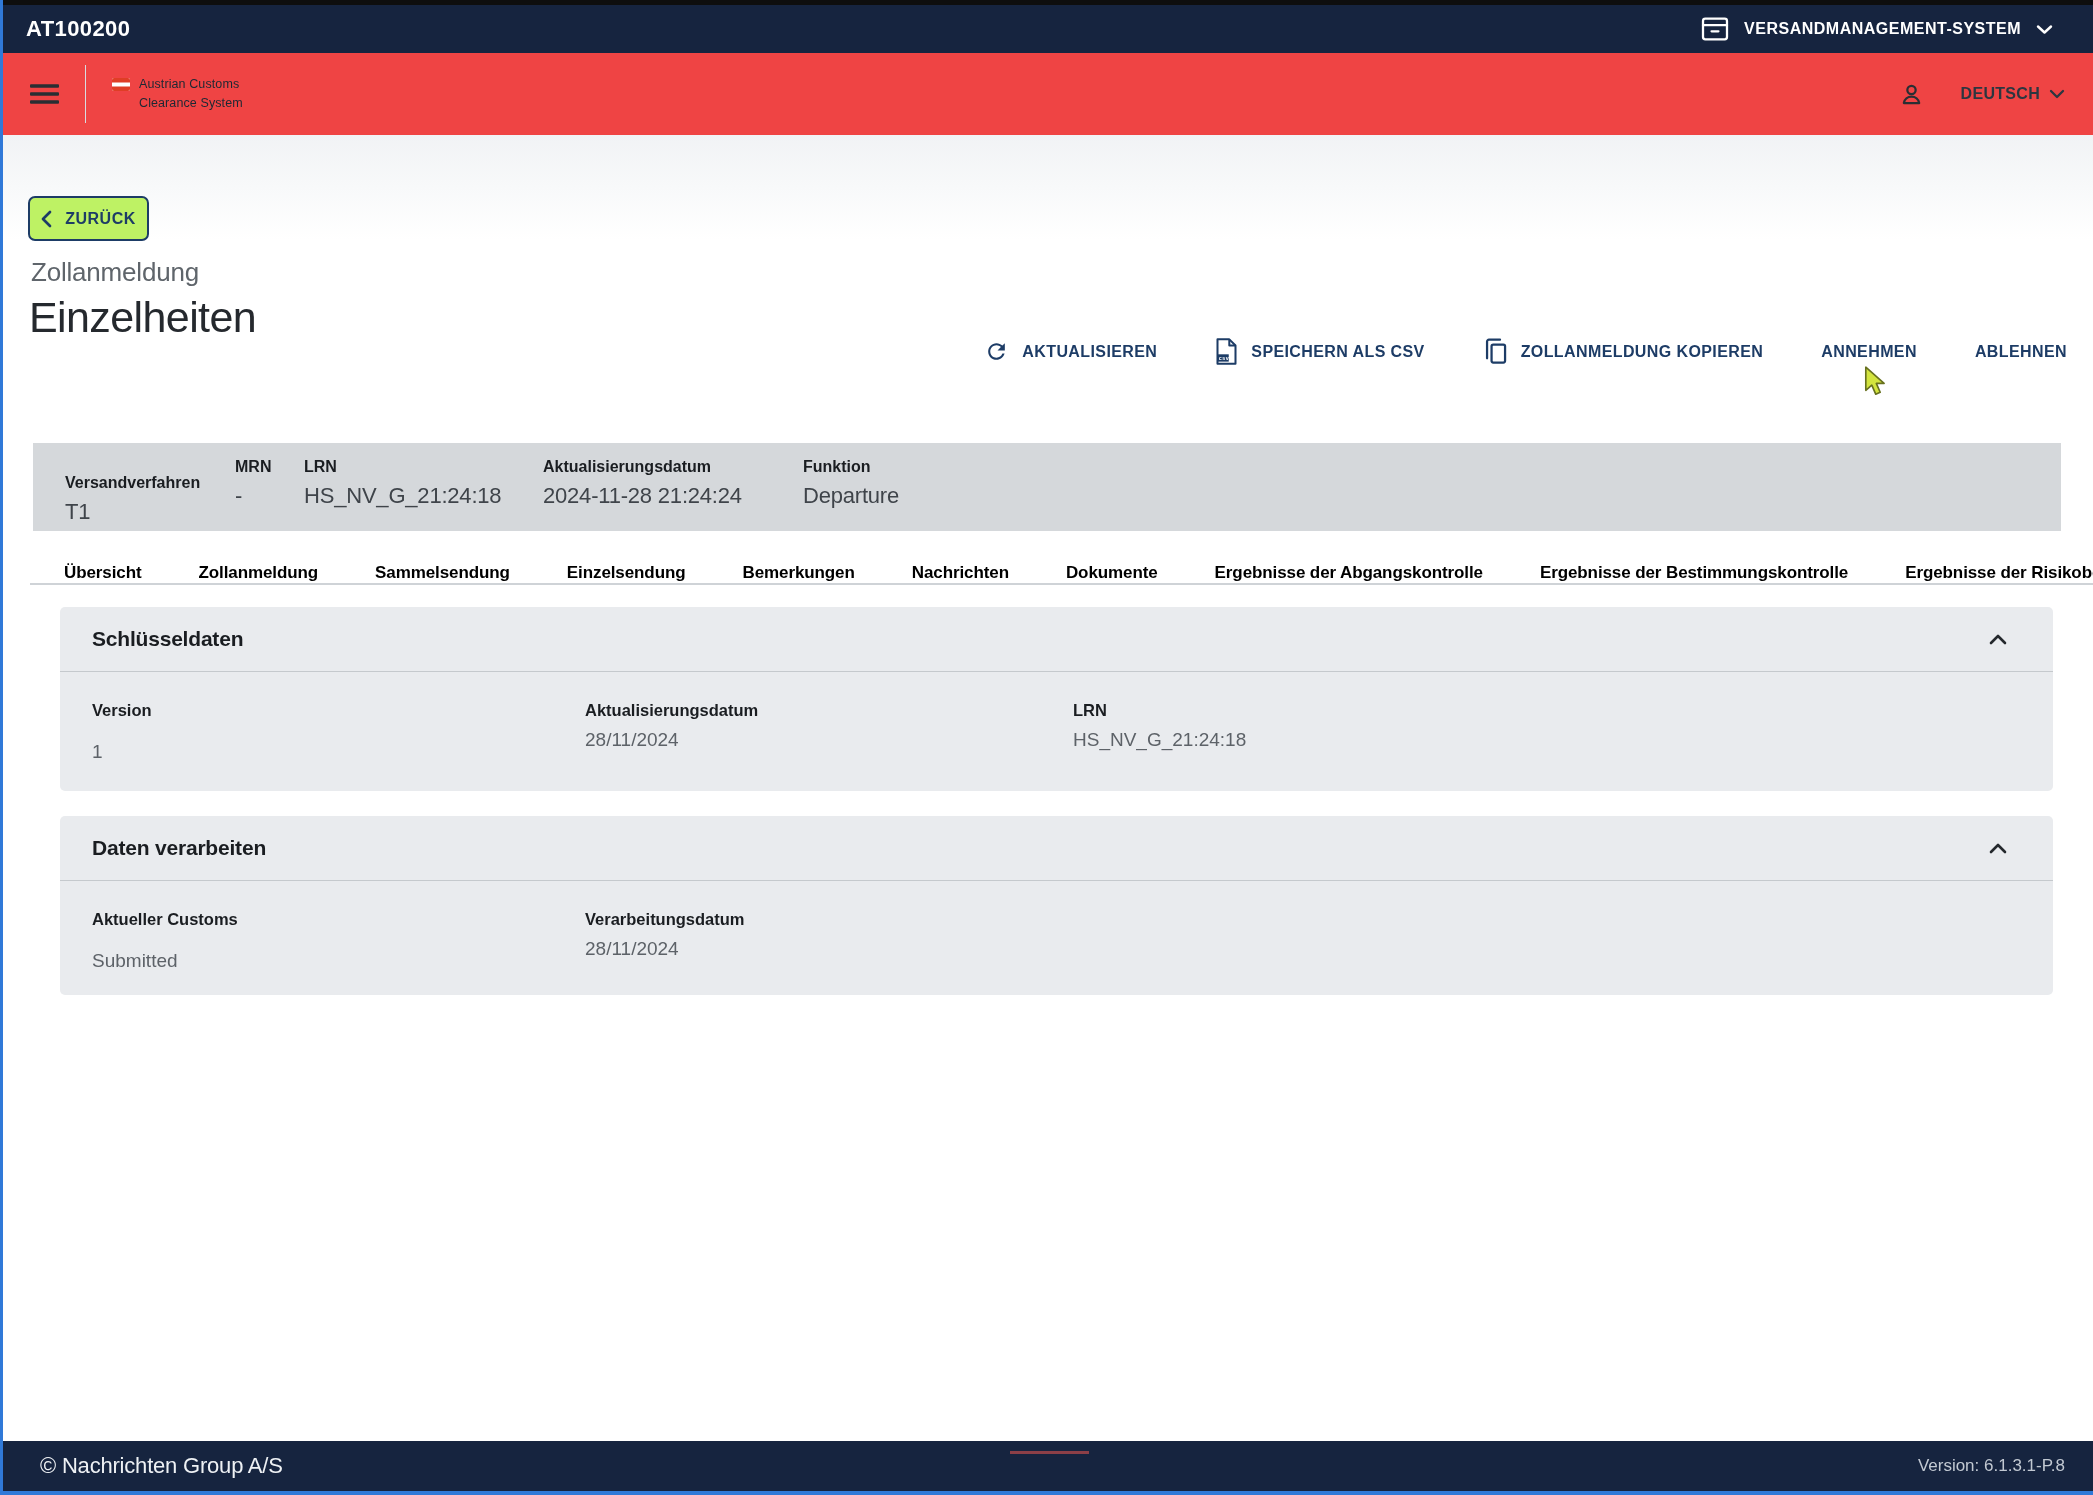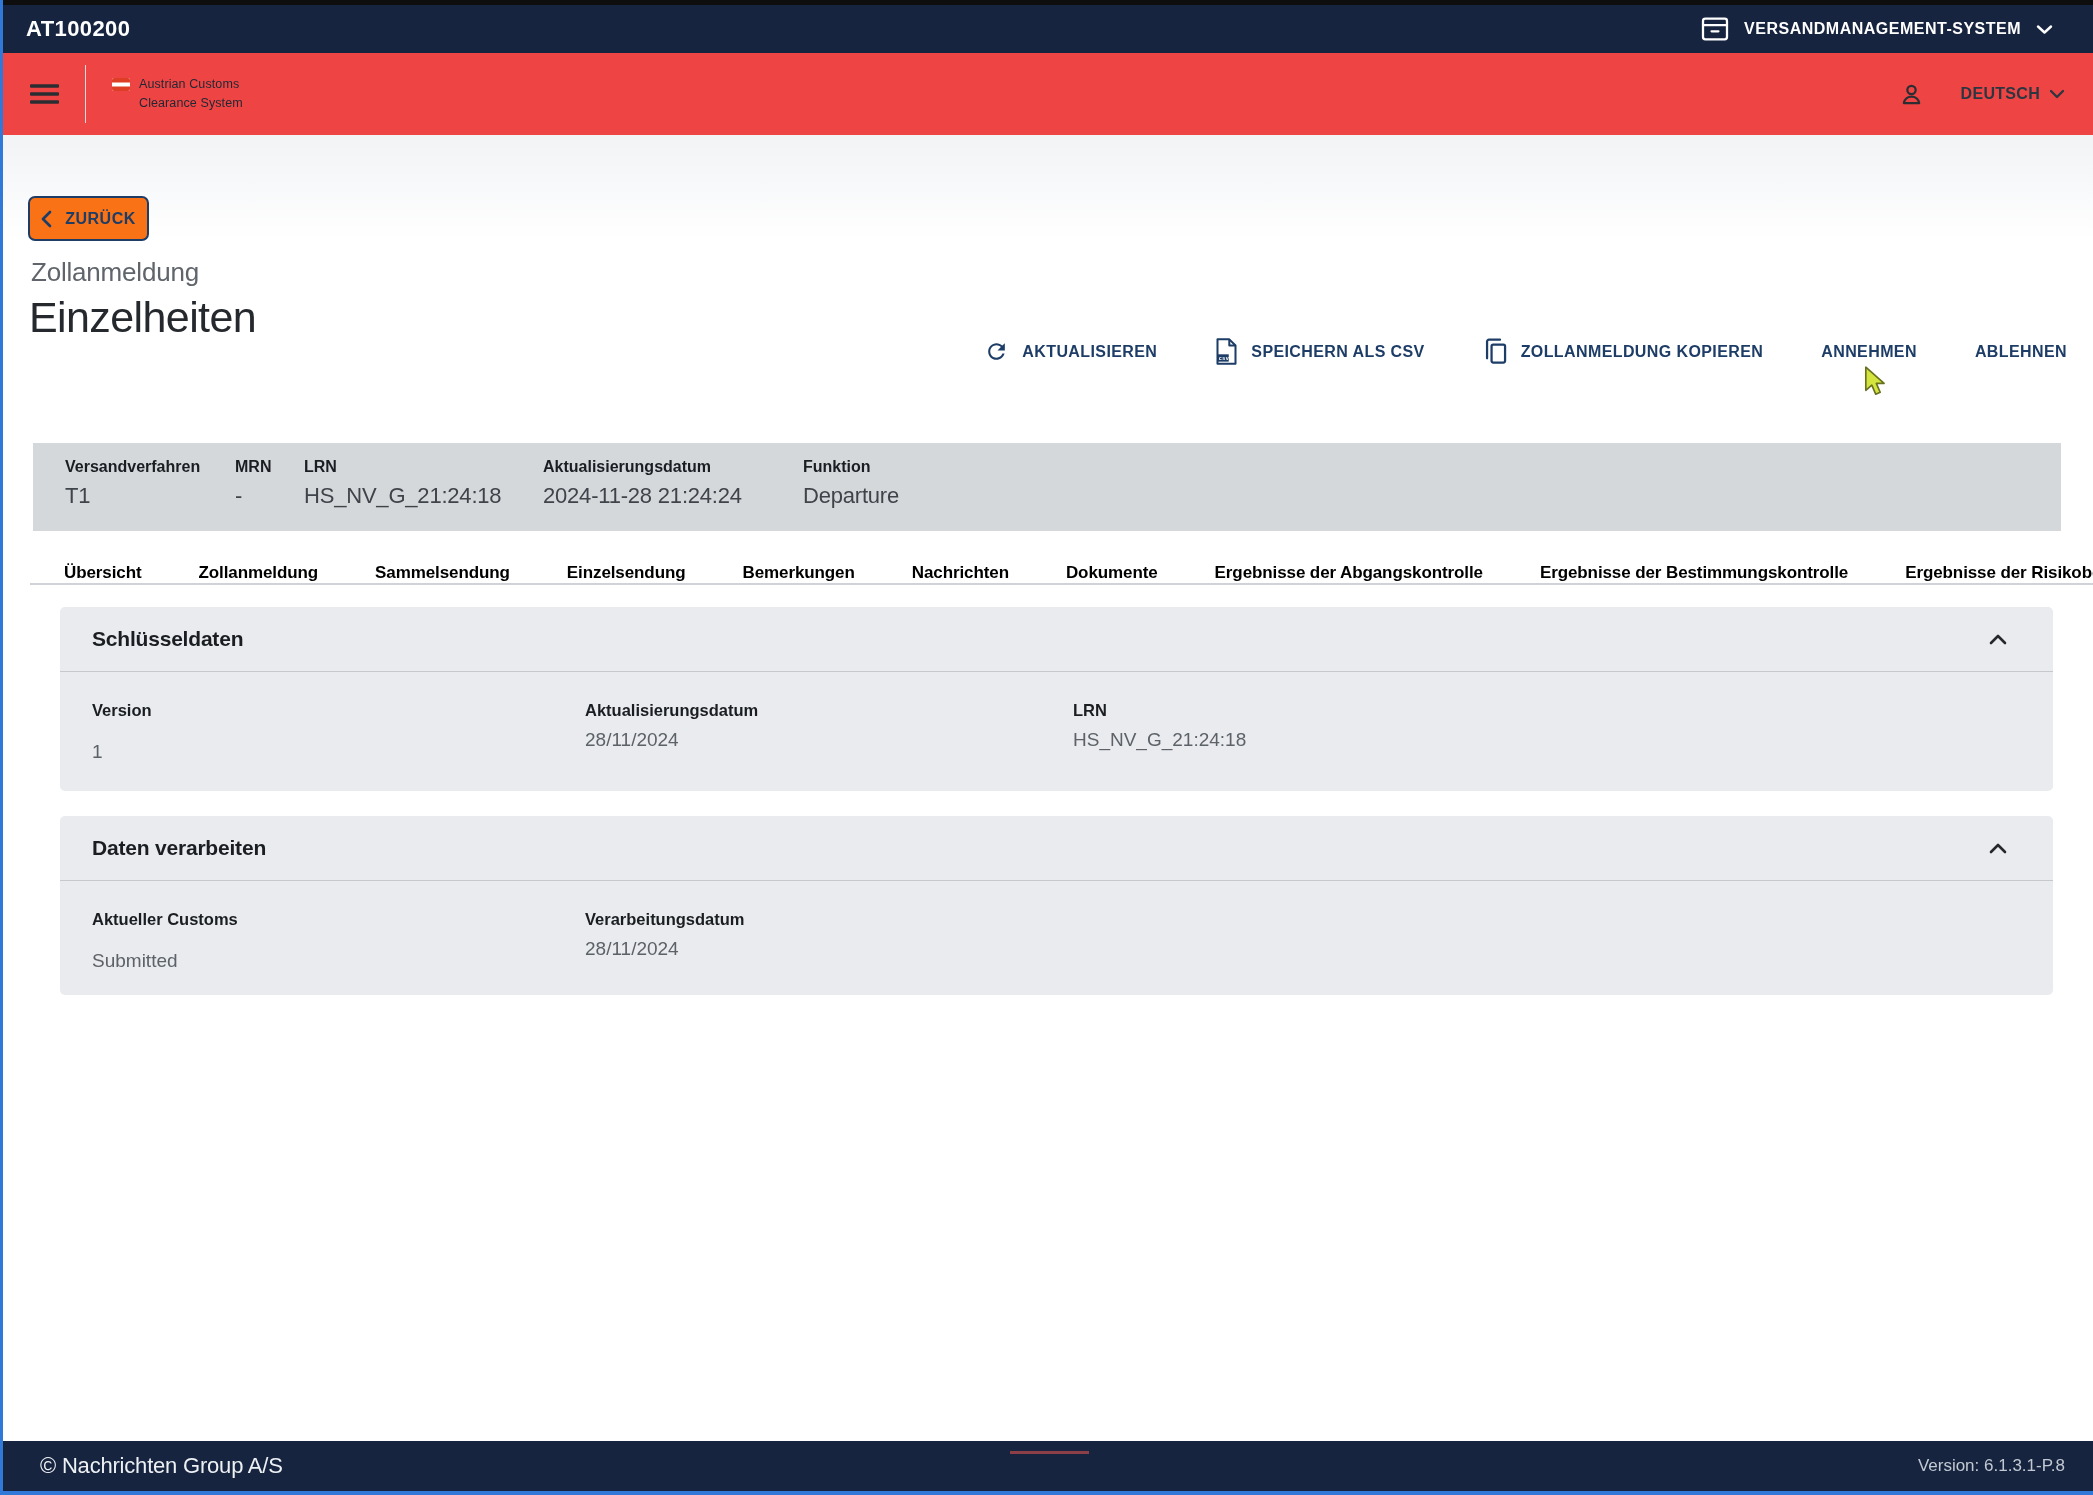--- a/index.html
+++ b/index.html
@@ -34,42 +34,42 @@
   .logo-text { font-size:12.5px; color:#1d2833; line-height:1.5; letter-spacing:.1px; }
   .appbar-right { display:flex; align-items:center; gap:36px; padding-right:4px; }
   .icon-btn { background:none; border:none; cursor:pointer; display:flex; align-items:center; }
   .lang-btn { background:none; border:none; cursor:pointer; display:flex; align-items:center; gap:9px; font-size:16px; font-weight:600; color:#2c3640; letter-spacing:.3px; font-family:inherit; }
 
   .fade { position:absolute; top:135px; left:0; right:0; height:105px; background:linear-gradient(#f1f3f5, #ffffff); }
 
   
   .back-btn {
     position:absolute; left:28px; top:196px; width:121px; height:45px;
-    border:2px solid #1d3c66; border-radius:7px; background:#f97316; color:#1d3c66;
+    border:2px solid #1d3c66; border-radius:7px; background:#bef264; color:#1d3c66;
     font-weight:bold; font-size:16px; letter-spacing:.5px; font-family:inherit;
     display:flex; align-items:center; justify-content:center; gap:13px; cursor:pointer;
   }
 
   .subtitle { position:absolute; left:31px; top:257px; font-size:26px; color:#5f656b; letter-spacing:-.2px; }
   .page-title { position:absolute; left:29px; top:293px; font-size:43px; font-weight:500; color:#25292e; letter-spacing:-.6px; }
 
   
   .actions { position:absolute; right:26px; top:310px; height:48px; display:flex; align-items:center; gap:58px; }
   .action-btn {
     display:flex; align-items:center; gap:13px; background:none; border:none; cursor:pointer;
     font-size:16px; font-weight:bold; color:#1d3c66; letter-spacing:.4px; font-family:inherit; white-space:nowrap;margin-top:35px;
   }
 
   
   .summary {
     position:absolute; left:33px; top:443px; width:2028px; height:88px; background:#d5d8db;
     display:flex; padding:15px 0 0 32px;
   }
   .sum-col { display:flex; flex-direction:column; }
-  .sum-col:nth-child(1){ width:170px; } .sum-col:nth-child(2){ width:69px; }
+  .sum-col:nth-child(1){ width:170px;margin-top:16px; } .sum-col:nth-child(2){ width:69px; }
   .sum-col:nth-child(3){ width:239px; } .sum-col:nth-child(4){ width:260px; }
   .sum-label { font-size:16px; font-weight:bold; color:#1a1d21; margin-bottom:7px; white-space:nowrap; }
   .sum-value { font-size:22px; color:#3f444a; white-space:nowrap; letter-spacing:-.2px; }
 
   
   .tabs {
     position:absolute; left:30px; right:0; top:551px; height:34px;
     border-bottom:2px solid #cfd3d7; display:flex; align-items:flex-end; gap:57px;
     padding-left:34px; overflow:hidden; white-space:nowrap;
   }

